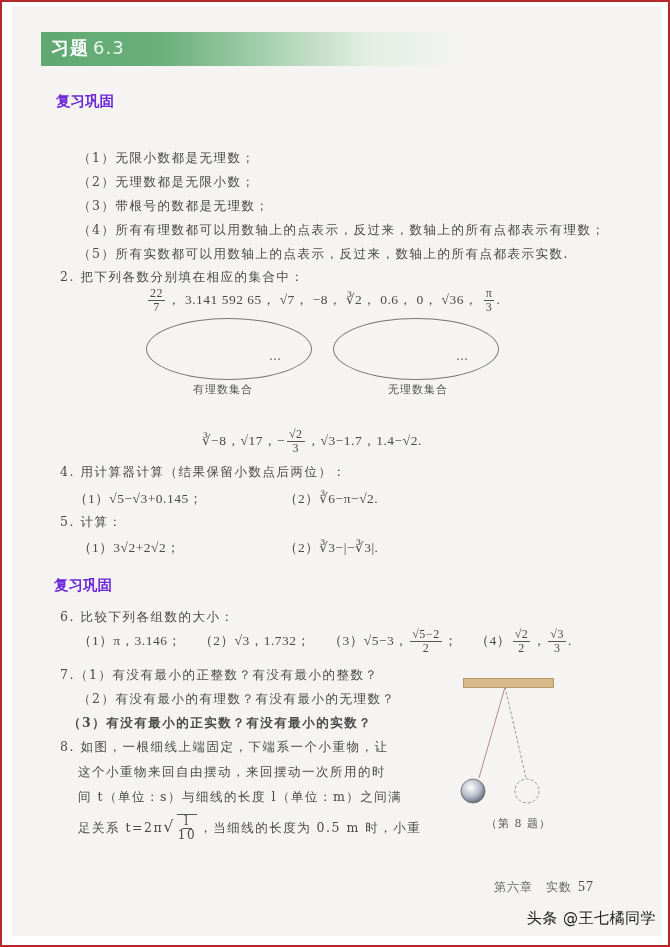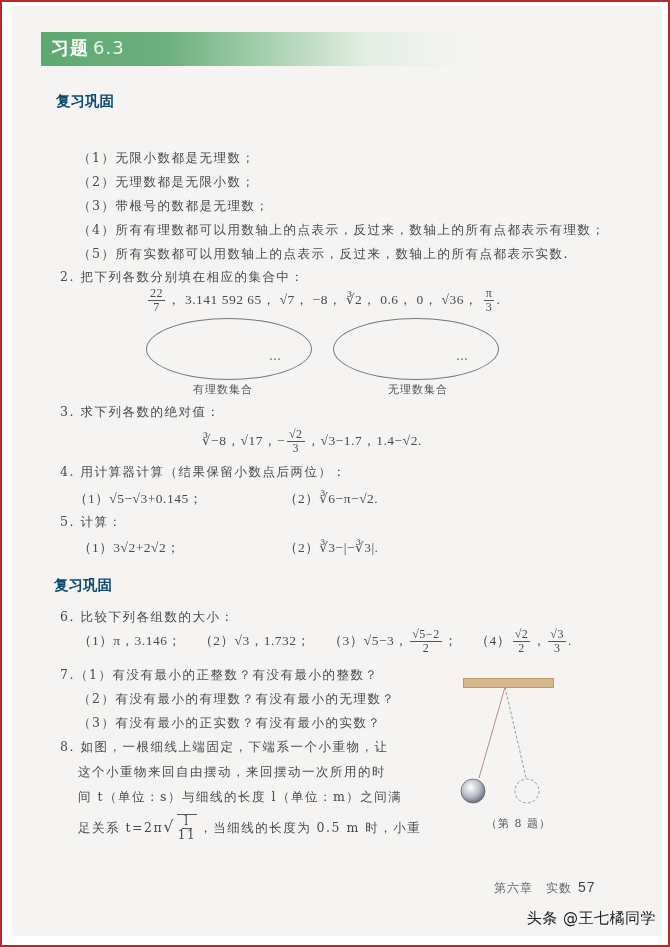--- a/index.html
+++ b/index.html
@@ -29,21 +29,21 @@
     position: absolute; left: 10px; top: 4px;
     font-family: "DejaVu Sans", "Liberation Sans", sans-serif;
     font-size: 18px; font-weight: bold; color: #ffffff;
     letter-spacing: 1px;
   }
   .header-bar .num { font-weight: normal; color: #eaf5ec; margin-left: 4px; }
 
   .section-title {
     position: absolute;
     font-family: "DejaVu Sans", "Liberation Sans", sans-serif;
-    font-size: 14.5px; font-weight: bold; color: #0c4a6e;
+    font-size: 14.5px; font-weight: bold; color: #6d28d9;
   }
   .line {
     position: absolute; white-space: nowrap;
     font-size: 12.5px; color: #4a4a4a; letter-spacing: 1.5px;
   }
   .line.sub { left: 78px; }
   .line.q { left: 56px; }
   .math { font-family: "Liberation Serif", "DejaVu Serif", serif; letter-spacing: 0.5px; font-size: 13.5px; }
   .frac {
     display: inline-flex; flex-direction: column; align-items: center;
@@ -57,21 +57,21 @@
   }
   .ellipse .dots { position: absolute; right: 30px; top: 30px; font-size: 12px; color: #666; }
   .caption { position: absolute; font-size: 11px; color: #555; letter-spacing: 1px; }
 
   .pendulum { position: absolute; left: 440px; top: 660px; width: 130px; height: 175px; }
   .bar { position: absolute; left: 11px; top: 12px; width: 89px; height: 8px; background: #d7b98c; border: 1px solid #b99a6a; }
   .footer-text {
     position: absolute; left: 482px; top: 873px;
     font-size: 12px; color: #666; letter-spacing: 1px; white-space: nowrap;
   }
-  .footer-text .pg { font-family: Liberation Sans, sans-serif; font-size: 14px; color: #444; margin-left: 6px; }
+  .footer-text .pg { font-family: Liberation Serif, serif; font-size: 14px; color: #444; margin-left: 6px; }
   .watermark {
     position: absolute; right: 14px; top: 909px;
     font-family: "DejaVu Sans", "Liberation Sans", sans-serif;
     font-size: 15px; color: #222; letter-spacing: 0.5px;
   }
 </style>
 </head>
 <body>
 
 <div class="frame">
@@ -110,21 +110,20 @@
 
   <div class="ellipse" style="left:134px; top:312px;">
     <span class="dots">…</span>
   </div>
   <div class="ellipse" style="left:321px; top:312px;">
     <span class="dots">…</span>
   </div>
   <div class="caption" style="left:181px; top:376px;">有理数集合</div>
   <div class="caption" style="left:376px; top:376px;">无理数集合</div>
 
-  <div class="line q" style="left:48px; top:398px;">3. 求下列各数的绝对值：</div>
   <div class="line math" style="left:190px; top:422px;">
     <span>∛−8，√17，−</span><span class="frac">
           <span class="n">√2</span>
           <span>3</span>
         </span><span>，√3−1.7，1.4−√2.</span>
   </div>
 
   <div class="line q" style="left:48px; top:458px;">4. 用计算器计算（结果保留小数点后两位）：</div>
   <div class="line math sub" style="left:62px; top:484px;">（1）√5−√3+0.145；</div>
   <div class="line math" style="left:272px; top:484px;">（2）∛6−π−√2.</div>
@@ -147,29 +146,29 @@
           <span class="n">√2</span>
           <span>2</span>
         </span><span>，</span><span class="frac">
           <span class="n">√3</span>
           <span>3</span>
         </span><span>.</span>
   </div>
 
   <div class="line q" style="left:48px; top:661px;">7.（1）有没有最小的正整数？有没有最小的整数？</div>
   <div class="line sub" style="left:66px; top:685px;">（2）有没有最小的有理数？有没有最小的无理数？</div>
-  <div class="line sub" style="left:66px; top:709px;">（3）有没有最小的正实数？有没有最小的实数？</div>
+  <div class="line sub" style="left:56px; top:709px;font-weight:bold;">（3）有没有最小的正实数？有没有最小的实数？</div>
 
   <div class="line q" style="left:48px; top:733px;">8. 如图，一根细线上端固定，下端系一个小重物，让</div>
   <div class="line sub" style="left:66px; top:758px;">这个小重物来回自由摆动，来回摆动一次所用的时</div>
   <div class="line sub" style="left:66px; top:783px;">间 t（单位：s）与细线的长度 l（单位：m）之间满</div>
   <div class="line sub" style="left:66px; top:808px;">
     <span>足关系 t=2π</span><span style="font-size:16px;">√</span><span class="frac sqrt">
           <span class="n">l</span>
-          <span>11</span>
+          <span>10</span>
         </span><span>，当细线的长度为 0.5 m 时，小重</span>
   </div>
 
   <div class="pendulum">
     <div class="bar"></div>
     <svg width="130" height="175" style="position:absolute;left:0;top:0;">
       <defs>
         <radialGradient id="ball" cx="40%" cy="35%" r="65%">
           <stop offset="0%" stop-color="#ffffff"></stop>
           <stop offset="60%" stop-color="#b9bcc8"></stop>

